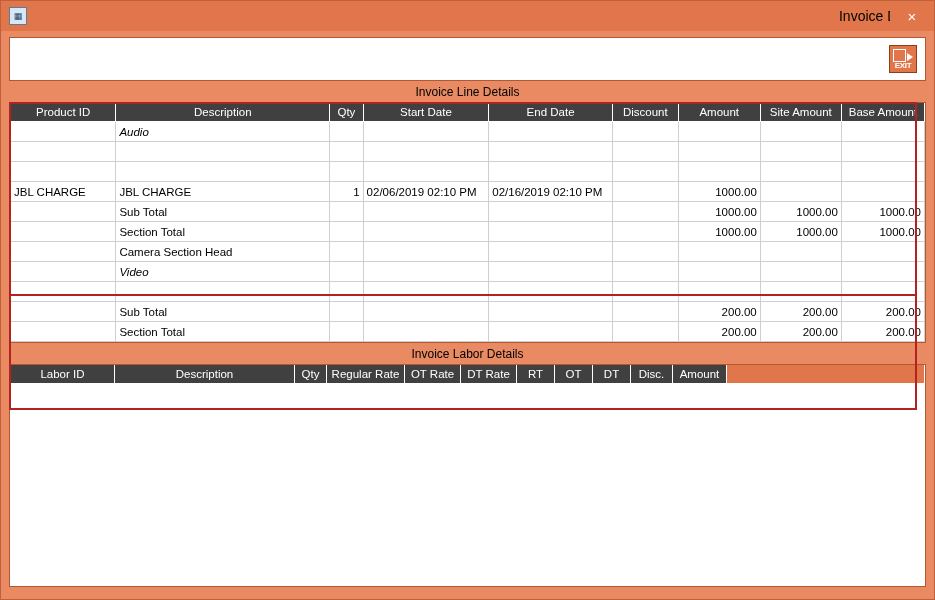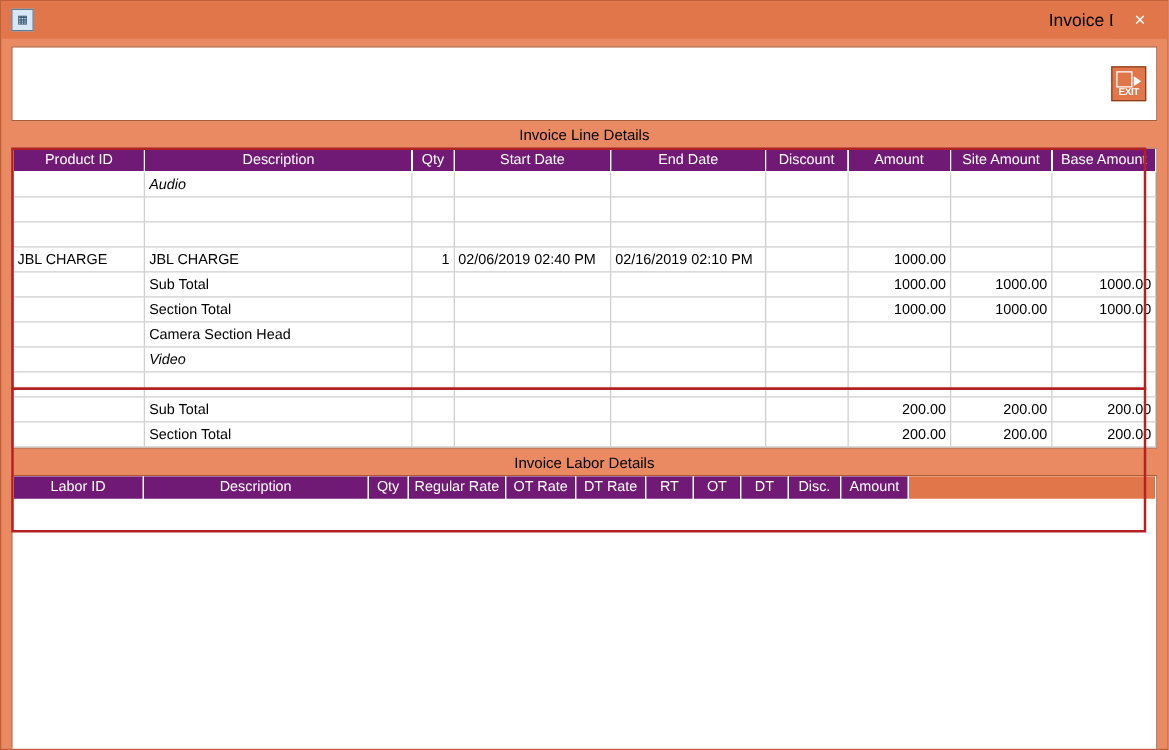--- a/index.html
+++ b/index.html
@@ -70,21 +70,21 @@
   }
 
   
   .content {
     padding: 6px 8px 8px 8px;
     box-sizing: border-box;
   }
   .toolbar {
     background: #ffffff;
     border: 1px solid #b05a33;
-    height: 60px;
+    height: 44px;
     box-sizing: border-box;
     display: flex;
     align-items: center;
     justify-content: flex-end;
     padding-right: 8px;
   }
   .exit-btn {
     width: 28px;
     height: 28px;
     background: #e2764b;
@@ -133,21 +133,21 @@
     border: 1px solid #b05a33;
     box-sizing: border-box;
   }
   table.grid {
     border-collapse: collapse;
     width: 100%;
     table-layout: fixed;
     font-size: 11.5px;
   }
   table.grid th {
-    background: #701a75;
+    background: #404040;
     color: #ffffff;
     font-weight: normal;
     font-size: 11.5px;
     height: 18px;
     border: 1px solid #ffffff;
     border-top: none;
     padding: 0 3px;
     text-align: center;
     white-space: nowrap;
     overflow: hidden;
@@ -264,21 +264,21 @@
                 <td></td>
                 <td></td>
                 <td class="num"></td>
                 <td class="num"></td>
                 <td class="num"></td>
               </tr>
               <tr>
                 <td>JBL CHARGE</td>
                 <td>JBL CHARGE</td>
                 <td class="num">1</td>
-                <td>02/06/2019 02:40 PM</td>
+                <td>02/06/2019 02:10 PM</td>
                 <td>02/16/2019 02:10 PM</td>
                 <td></td>
                 <td class="num">1000.00</td>
                 <td class="num"></td>
                 <td class="num"></td>
               </tr>
               <tr>
                 <td></td>
                 <td class="bold">Sub Total</td>
                 <td class="num"></td>

